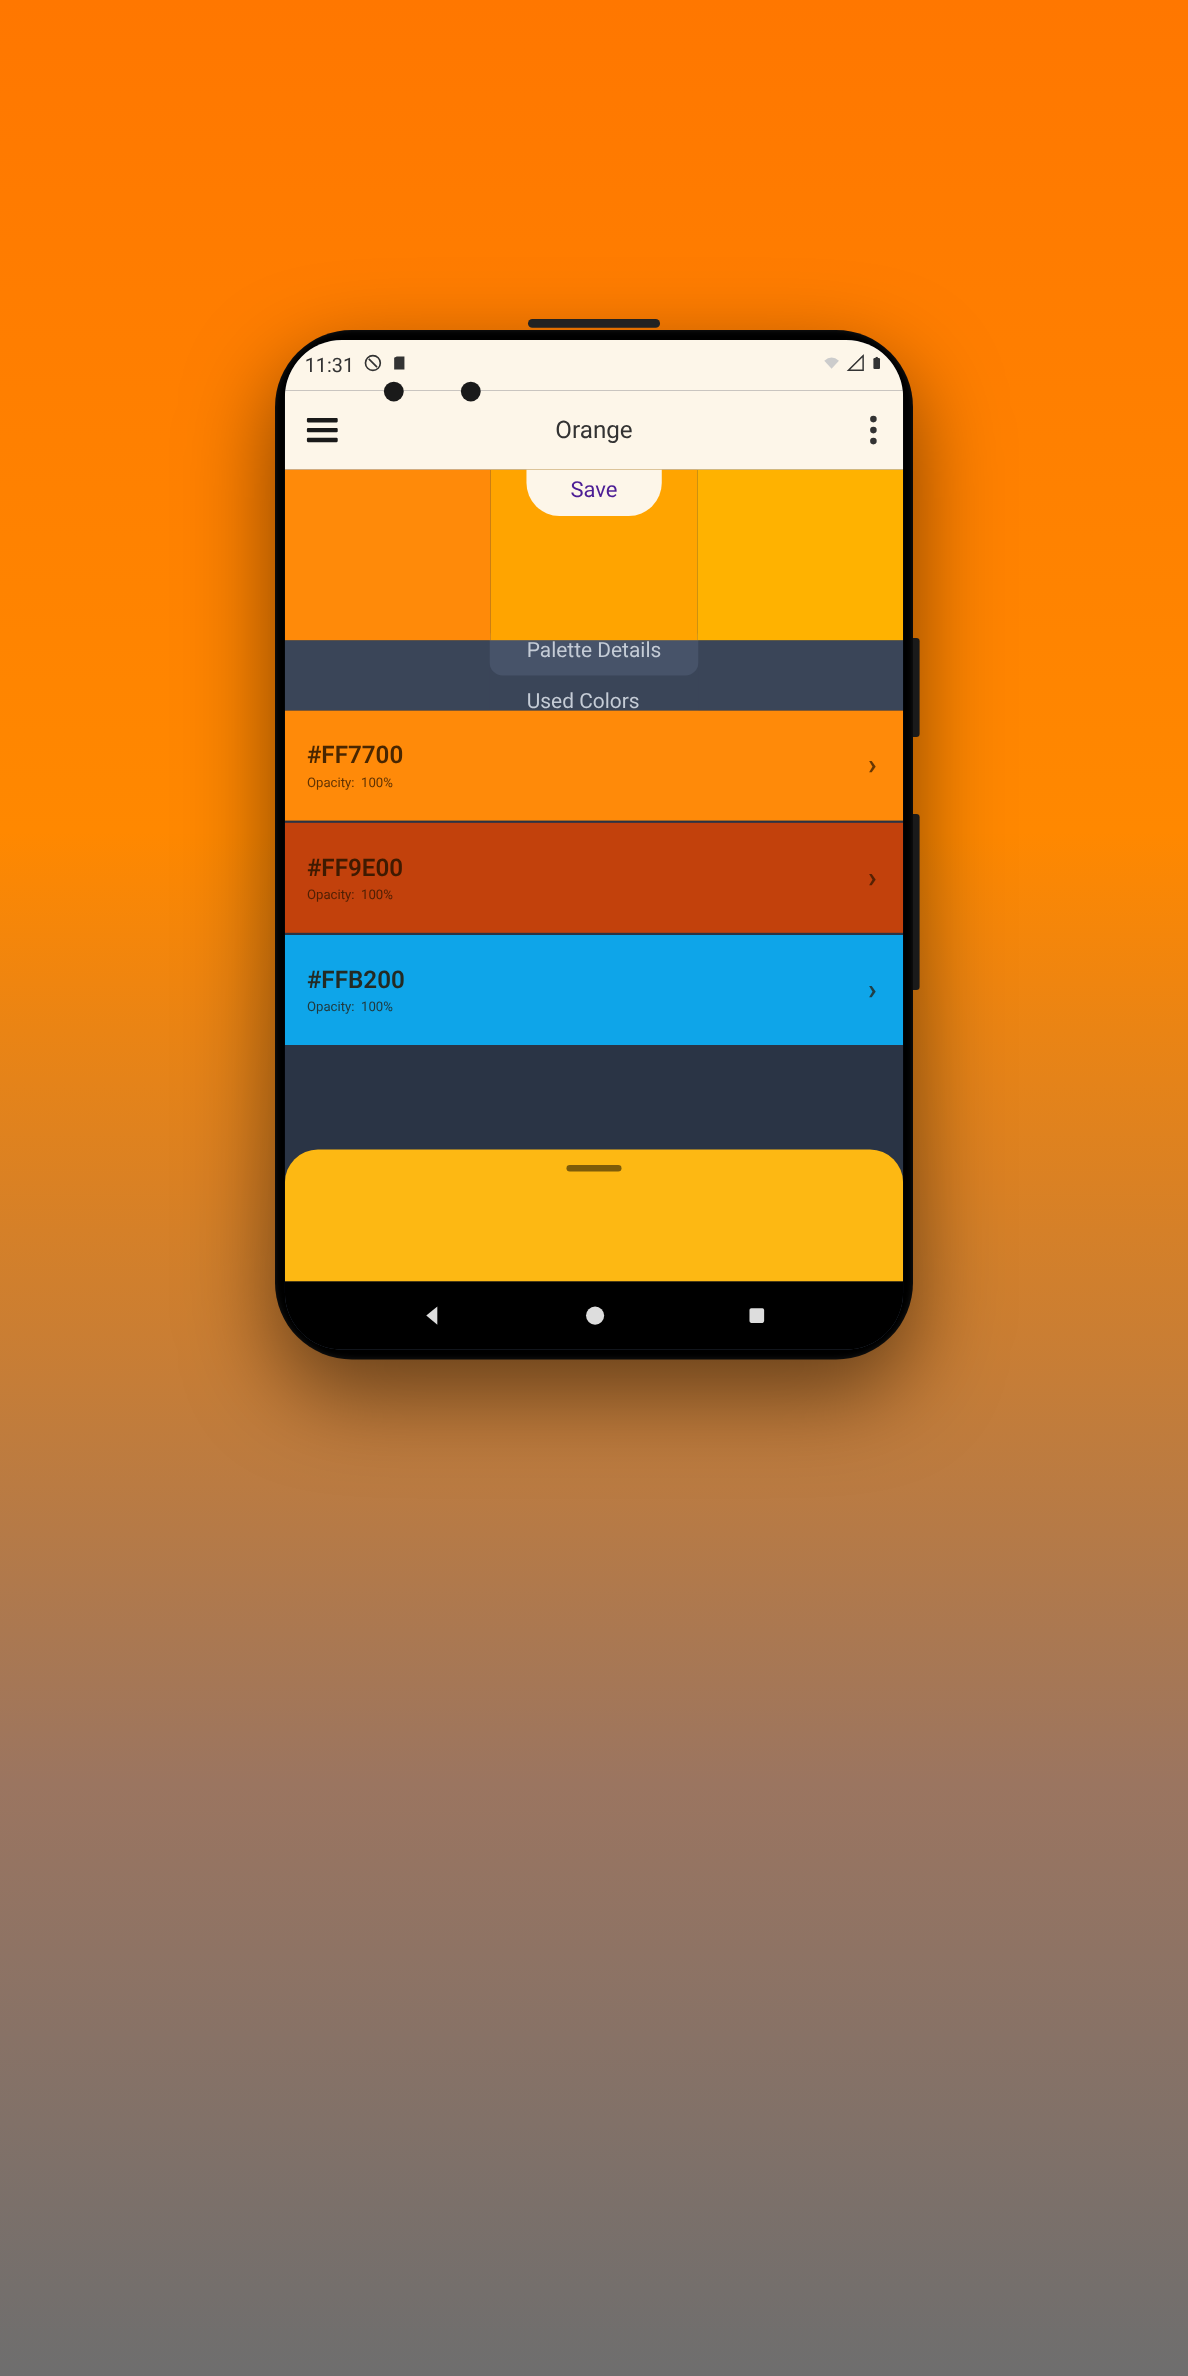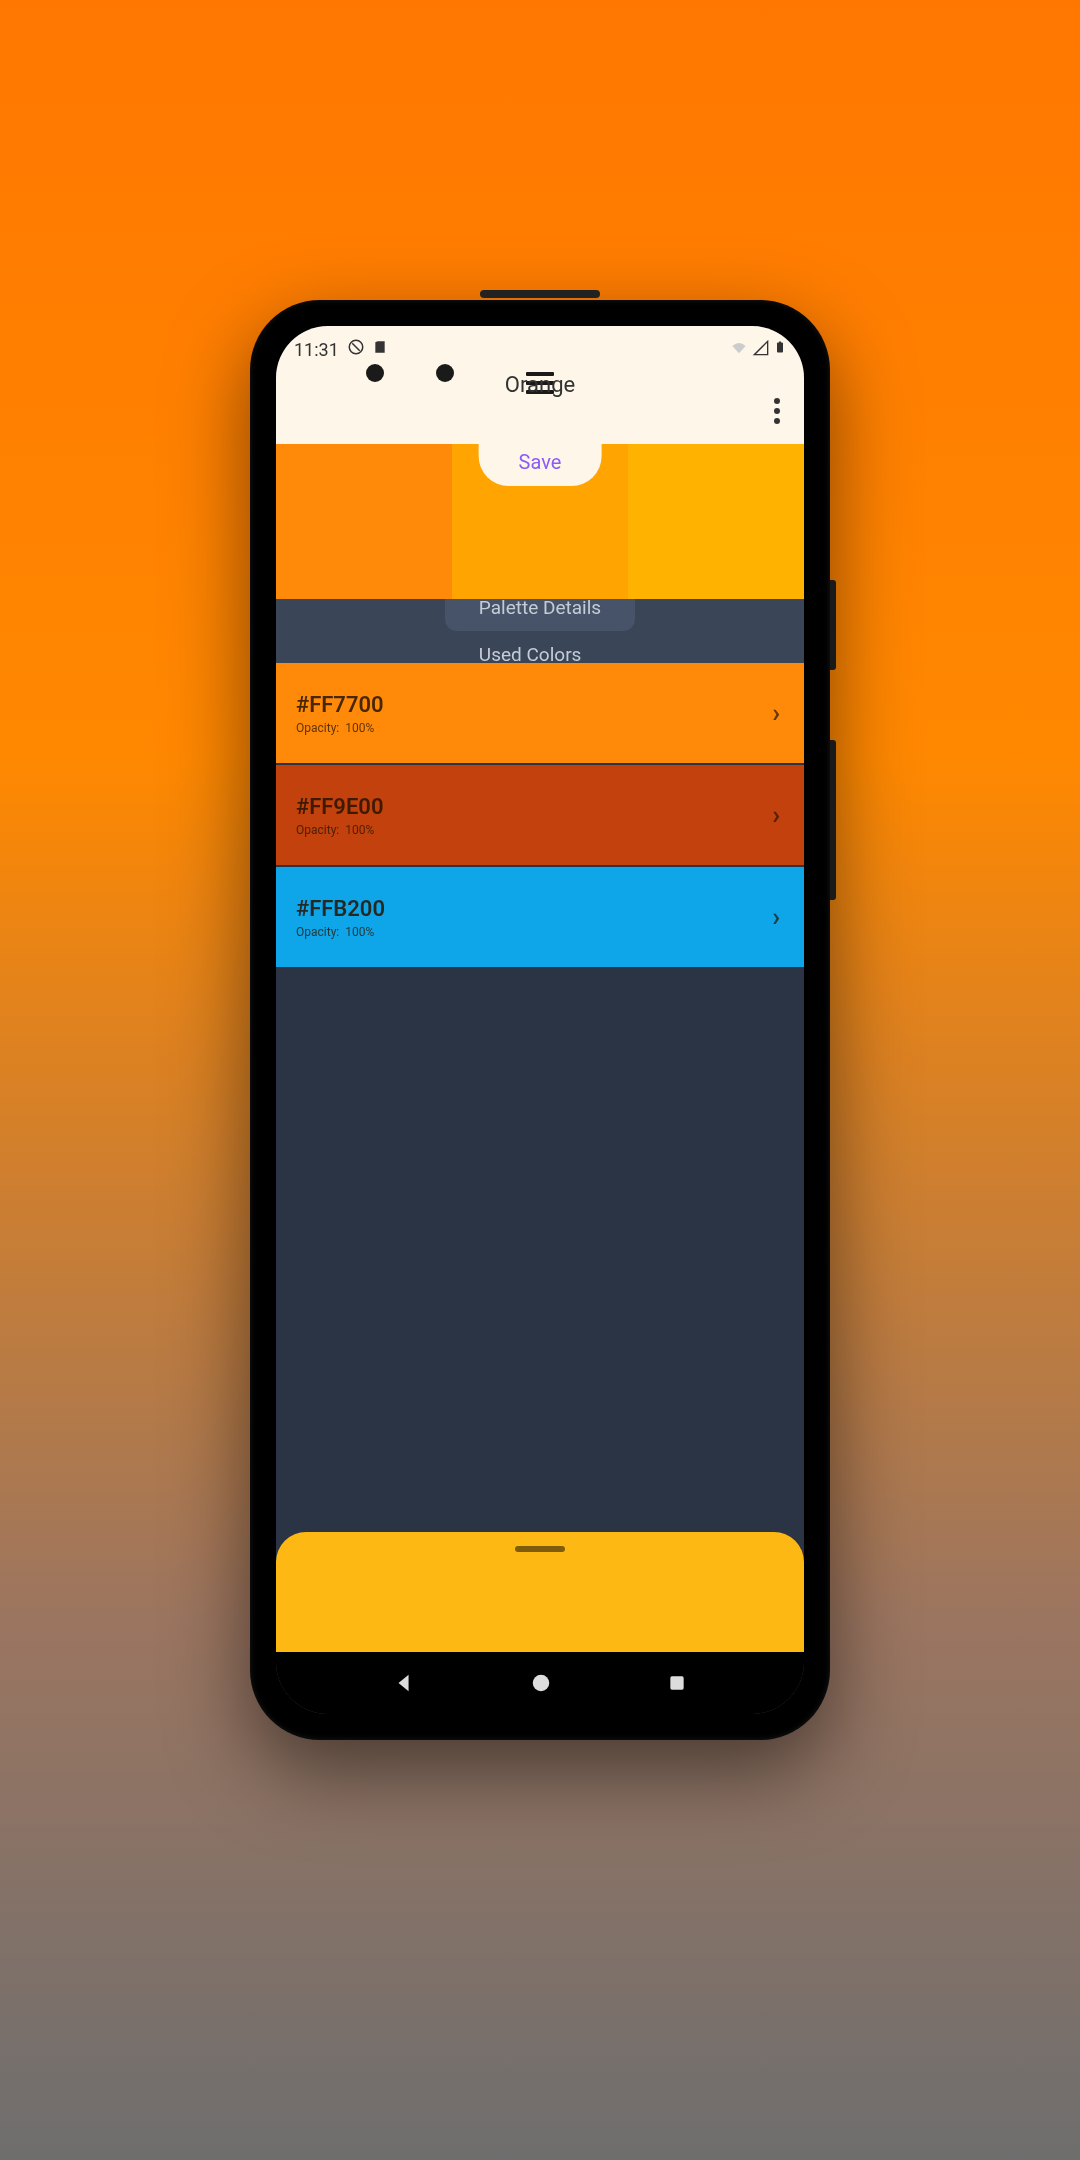--- a/index.html
+++ b/index.html
@@ -19,24 +19,24 @@
       letter-spacing: 1px;
       line-height: 1.3;
     }
     .promo-text .bold { font-weight: 700; }
     .phone {
       position: absolute;
       left: 50%;
       top: 300px;
       transform: translateX(-50%);
       width: 580px;
-      height: 1440px;
+      height: 936px;
       background: #000;
       border-radius: 70px;
-      padding: 26px;
+      padding: 9px;
       box-shadow: 0 30px 80px rgba(0,0,0,0.5), inset 0 0 6px rgba(255,255,255,0.1);
     }
     .phone-inner {
       width: 100%;
       height: 100%;
       border-radius: 52px;
       overflow: hidden;
       background: #2A3445;
       display: flex;
       flex-direction: column;
@@ -76,21 +76,20 @@
     }
     .status-left { display: flex; align-items: center; gap: 8px; }
     .status-right { display: flex; align-items: center; gap: 4px; }
     .app-bar {
       height: 72px;
       background: #FDF6E9;
       display: flex;
       align-items: center;
       padding: 0 20px;
       position: relative;
-      flex-direction: column;
     }
     .hamburger { display: flex; flex-direction: column; gap: 5px; cursor: pointer; }
     .hamburger span { width: 28px; height: 4px; background: #1a1a1a; border-radius: 1px; }
     .app-title {
       position: absolute;
       left: 50%;
       transform: translateX(-50%);
       font-size: 22px;
       color: #333;
     }
@@ -110,21 +109,21 @@
     }
     .swatch { flex: 1; }
     .save-pill {
       position: absolute;
       top: 0;
       left: 50%;
       transform: translateX(-50%);
       background: #FDF6E9;
       padding: 6px 40px 12px;
       border-radius: 0 0 30px 30px;
-      color: #8b5cf6;
+      color: #4c1d95;
       font-size: 20px;
       cursor: pointer;
     }
     .tab-bar {
       height: 64px;
       background: #3A4558;
       display: flex;
       align-items: center;
       justify-content: center;
       padding: 0 50px;

